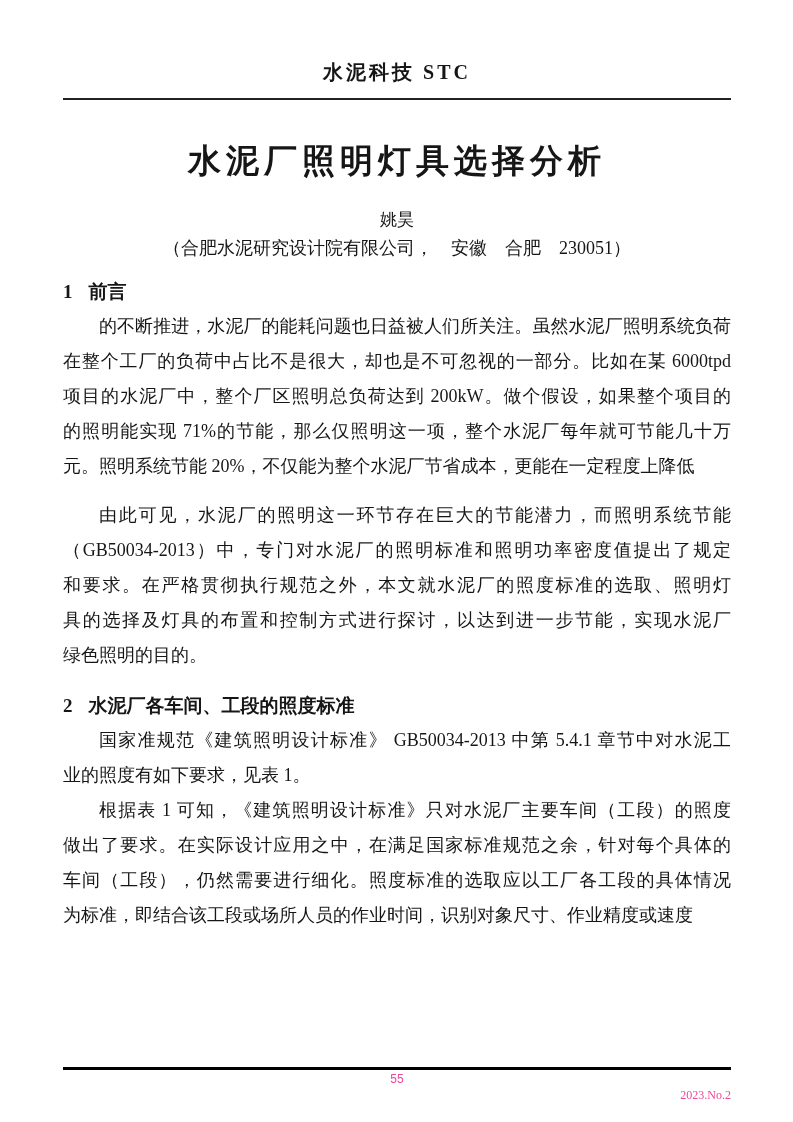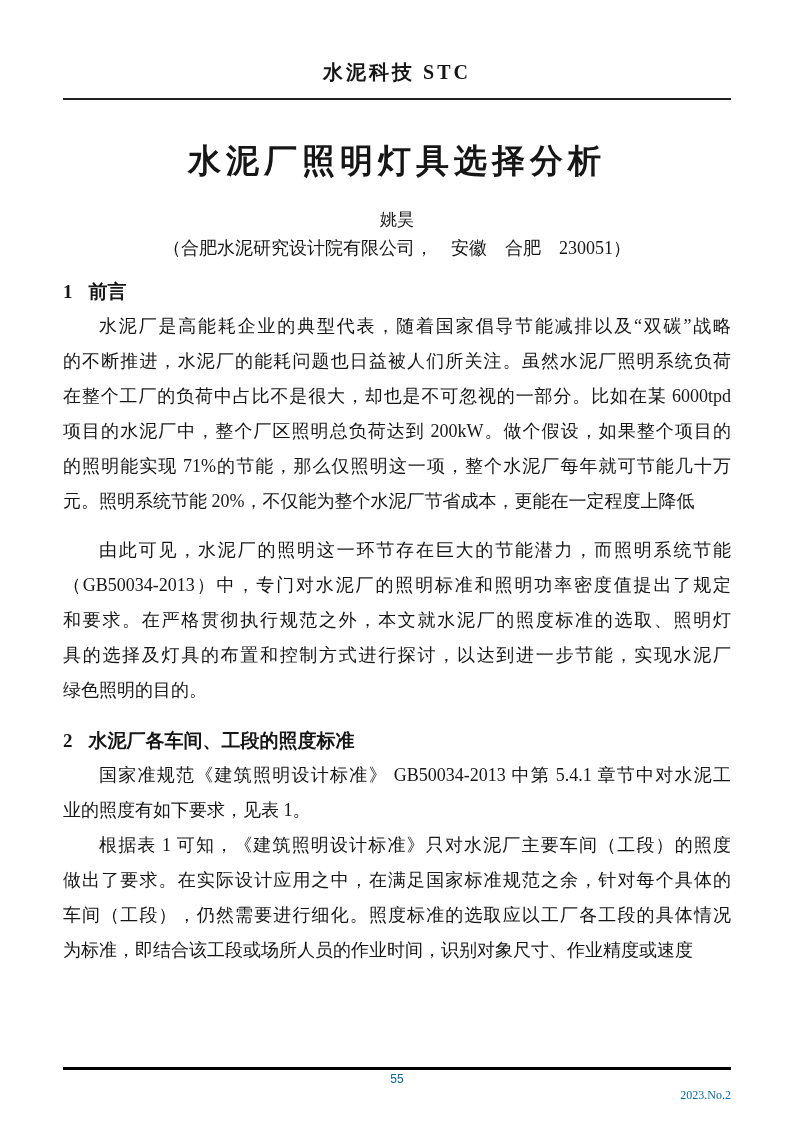--- a/index.html
+++ b/index.html
@@ -86,21 +86,21 @@
     border: none;
     border-top: 3px solid #000000;
     margin: 0;
   }
   .footer-row {
     position: relative;
     height: 18px;
     margin-top: 2px;
     font-family: "Liberation Sans", "DejaVu Sans", sans-serif;
     font-size: 12px;
-    color: #0369a1;
+    color: #ec4899;
   }
   .page-number {
     position: absolute;
     left: 0; right: 0;
     text-align: center;
   }
   .issue-label {
     position: absolute;
     right: 0;
     top: 16px;
@@ -120,21 +120,20 @@
   <div class="author-name">姚昊</div>
 
   <div class="author-affiliation">（合肥水泥研究设计院有限公司，　安徽　合肥　230051）</div>
 
   <div class="section-heading">
     <span class="section-number">1</span>
     <span class="heading-text">前言</span>
   </div>
 
   <div class="para">
-      <div class="body-line">水泥厂是高能耗企业的典型代表，随着国家倡导节能减排以及“双碳”战略</div>
       <div class="body-line">的不断推进，水泥厂的能耗问题也日益被人们所关注。虽然水泥厂照明系统负荷</div>
       <div class="body-line">在整个工厂的负荷中占比不是很大，却也是不可忽视的一部分。比如在某 6000tpd</div>
       <div class="body-line">项目的水泥厂中，整个厂区照明总负荷达到 200kW。做个假设，如果整个项目的</div>
       <div class="body-line">的照明能实现 71%的节能，那么仅照明这一项，整个水泥厂每年就可节能几十万</div>
       <div class="body-line">元。照明系统节能 20%，不仅能为整个水泥厂节省成本，更能在一定程度上降低</div>
     </div>
 
   <div class="para para-gap">
       <div class="body-line">由此可见，水泥厂的照明这一环节存在巨大的节能潜力，而照明系统节能</div>
       <div class="body-line">（GB50034-2013）中，专门对水泥厂的照明标准和照明功率密度值提出了规定</div>

